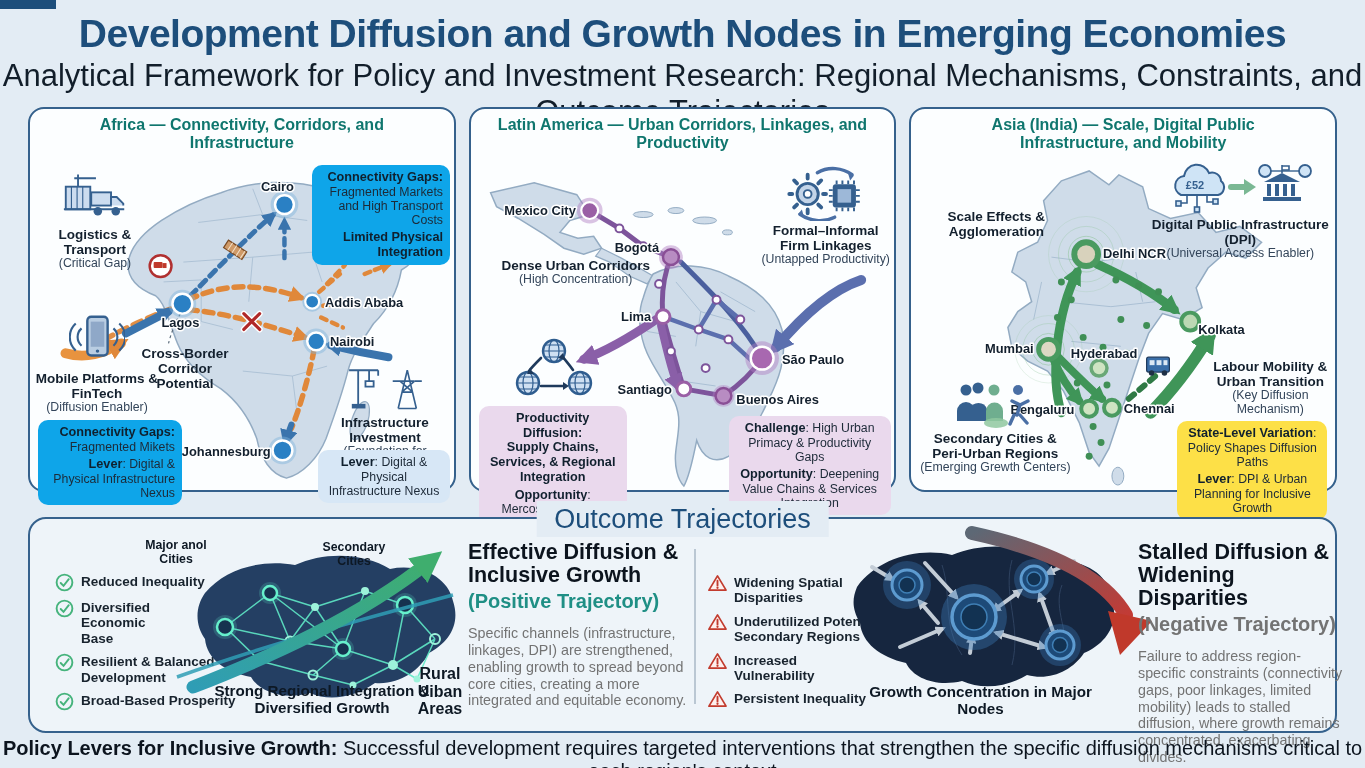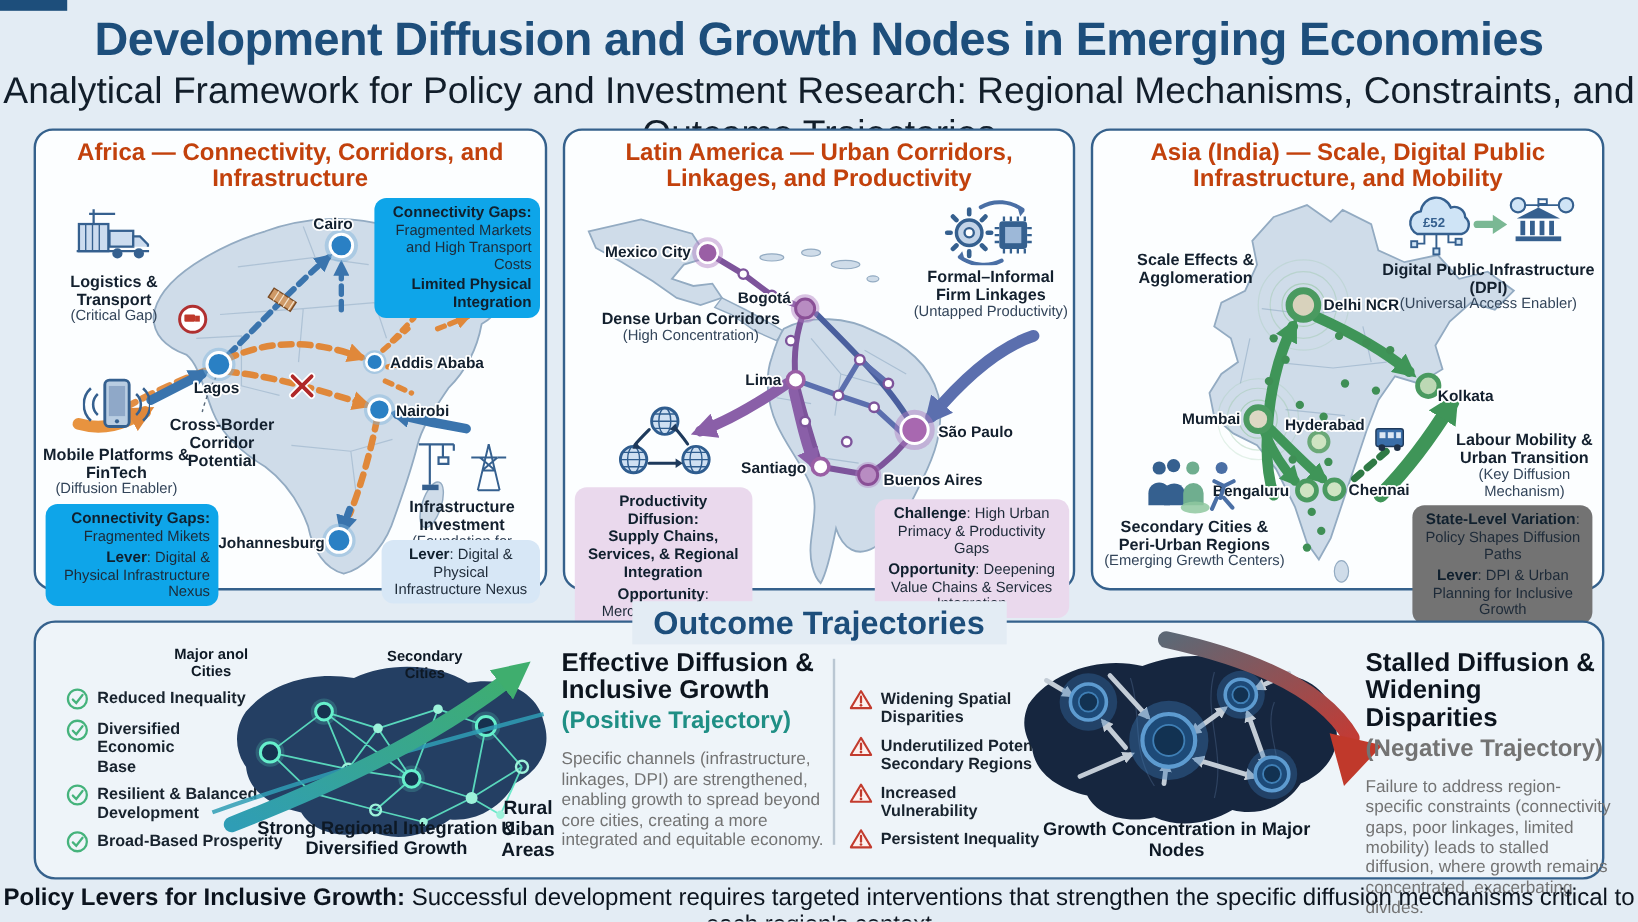--- a/index.html
+++ b/index.html
@@ -9,44 +9,44 @@
   background:#e3ecf4; color:#14202e;
   font-family:"Liberation Sans", sans-serif;
 }
 .corner-mark { position:absolute; top:0; left:0; width:56px; height:9px; background:#1d4e7b; }
 .hdr { position:absolute; top:12px; left:0; width:100%; text-align:center; }
 .hdr h1 { margin:0; font-size:39px; font-weight:bold; color:#1d4e7b; letter-spacing:-0.5px; }
 .hdr .sub { margin-top:2px; font-size:31px; color:#121e2a; }
 
 .panels { position:absolute; top:107px; left:28px; width:1309px; height:385px; display:flex; gap:13px; }
 .panel { flex:1 1 0; background:#fcfeff; border:2.5px solid #35618c; border-radius:16px; position:relative; }
-.panel h2 { margin:7px auto 0; max-width:370px; text-align:center; font-size:20px; line-height:1.12; color:#c2410c; }
+.panel h2 { margin:7px auto 0; max-width:370px; text-align:center; font-size:16px; line-height:1.12; color:#0f766e; }
 .pbody { position:absolute; left:0; right:0; top:54px; bottom:0; }
 .map { position:absolute; inset:0; width:100%; height:100%; }
 
 .ann { position:absolute; text-align:center; line-height:1.12; }
 .ann .t { font-weight:bold; font-size:13.5px; color:#13202e; }
 .ann .s { font-size:12.3px; color:#33455a; }
 .ann svg { display:block; margin:0 auto 2px; }
 
 .callout { position:absolute; border-radius:10px; padding:5px 7px; text-align:center; font-size:12.3px; line-height:1.16; color:#1d2a38; }
 .callout b { font-size:12.7px; color:#10202e; }
 .co-orange { background:#0ea5e9;text-align:right; }
 .co-blue { background:#d7e7f6; }
 .co-purple { background:#ead9ed; }
-.co-green { background:#737373; }
+.co-green { background:#fde047; }
 .mt2 { margin-top:3px; }
 
 .citylabel { font:bold 13px "Liberation Sans",sans-serif; fill:#13202e;
   paint-order:stroke; stroke:#ffffff; stroke-width:3px; stroke-linejoin:round; }
 
 .outcome { position:absolute; top:517px; left:28px; width:1309px; height:216px;
   background:#eef4f9; border:2.5px solid #35618c; border-radius:18px; }
 .outcome-title { position:absolute; top:-18px; left:50%; transform:translateX(-50%);
-  background:#e3ecf4; padding:0 18px; font-size:27px; font-weight:bold; color:#1d4e7b;
+  background:#e3ecf4; padding:0 18px; font-size:27px; font-weight:normal; color:#1d4e7b;
   white-space:nowrap; line-height:36px; }
 
 .oc-abs { position:absolute; }
 .chk-item, .warn-item { display:flex; gap:7px; align-items:flex-start; margin-bottom:8px;
   font-size:13.5px; font-weight:bold; line-height:1.14; color:#18232e; }
 .chk-item svg, .warn-item svg { flex:0 0 auto; margin-top:-1px; }
 .wmax100 { max-width:100px; } .wmax140 { max-width:145px; } .wmax130 { max-width:132px; } .wmax110 { max-width:112px; }
 
 .blockhead { font-size:21.5px; font-weight:bold; line-height:1.07; color:#0c141e; }
 .tag { font-size:20px; font-weight:bold; margin-top:3px; }

